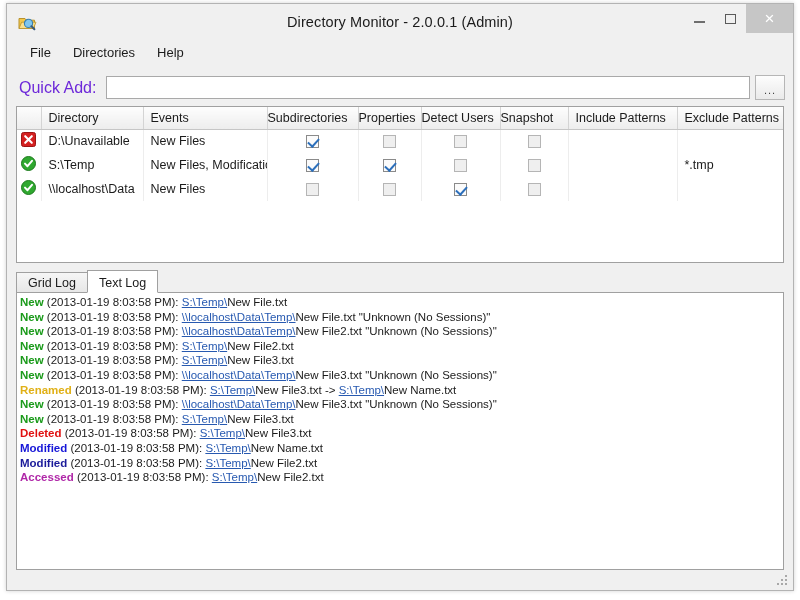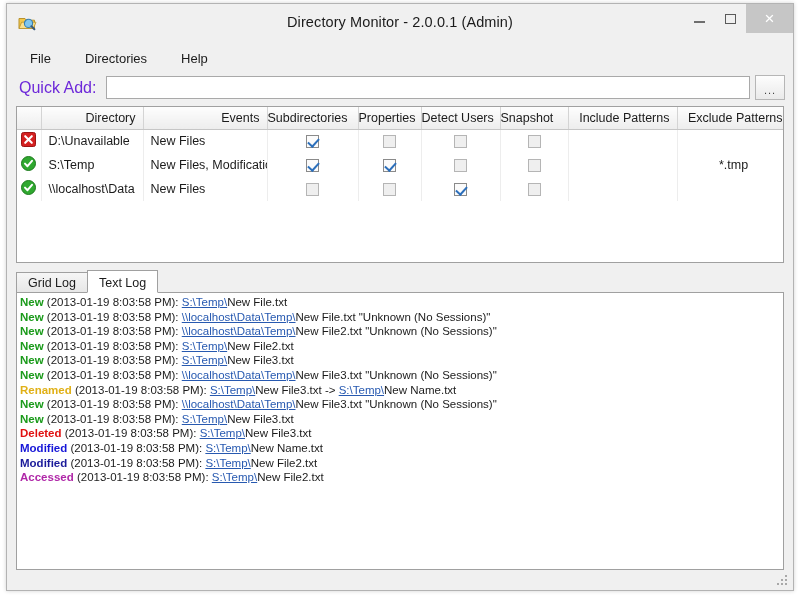--- a/index.html
+++ b/index.html
@@ -67,24 +67,23 @@
     width: 11px; height: 10px; border: 1.5px solid #5a5a5a;
   }
   .capbtn .glyph-close {
     color: #ffffff; font-size: 17px; line-height: 1; font-weight: 300;
   }
   
   .menubar {
     height: 27px;
     background: #f0f0f0;
     display: flex;
-    align-items: flex-end;
+    align-items: flex-start;
     padding-left: 12px;
     flex: 0 0 auto;
-    gap: 12px;
   }
   .menu-item {
     font-size: 13px;
     color: #1b1b1b;
     padding: 3px 11px;
     cursor: default;
   }
   
   .quickadd {
     height: 37px;
@@ -143,21 +142,21 @@
     font-size: 12.5px;
     table-layout: fixed;
   }
   table.grid thead th {
     height: 22px;
     background: linear-gradient(#fdfdfd, #ededed);
     border-right: 1px solid #d4d4d4;
     border-bottom: 1px solid #c6c6c6;
     font-weight: normal;
     color: #1b1b1b;
-    text-align: right;
+    text-align: left;
     padding: 0 7px;
     font-size: 12.5px;
   }
   table.grid thead th.center { text-align: left; padding: 0; }
   table.grid tbody td {
     height: 24px;
     border-right: 1px solid #ededed;
     color: #1b1b1b;
     padding: 0 7px;
     vertical-align: middle;
@@ -336,21 +335,21 @@
                   <circle cx="7.5" cy="7.5" r="7" fill="#2fa82f" stroke="#1d7a1d" stroke-width="1"></circle>
                   <path d="M4 7.6 L6.5 10.2 L11 4.8" stroke="#ffffff" stroke-width="2" fill="none" stroke-linecap="round" stroke-linejoin="round"></path>
                 </svg></td>
               <td>S:\Temp</td>
               <td>New Files, Modificatio...</td>
               <td class="center"><span class="cb on"></span></td>
               <td class="center"><span class="cb on"></span></td>
               <td class="center"><span class="cb off"></span></td>
               <td class="center"><span class="cb off"></span></td>
               <td></td>
-              <td style="text-align:center">*.tmp</td>
+              <td style="">*.tmp</td>
             </tr>
             <tr>
               <td class="center"><svg width="15" height="15" viewBox="0 0 15 15">
                   <circle cx="7.5" cy="7.5" r="7" fill="#2fa82f" stroke="#1d7a1d" stroke-width="1"></circle>
                   <path d="M4 7.6 L6.5 10.2 L11 4.8" stroke="#ffffff" stroke-width="2" fill="none" stroke-linecap="round" stroke-linejoin="round"></path>
                 </svg></td>
               <td>\\localhost\Data</td>
               <td>New Files</td>
               <td class="center"><span class="cb off"></span></td>
               <td class="center"><span class="cb off"></span></td>

